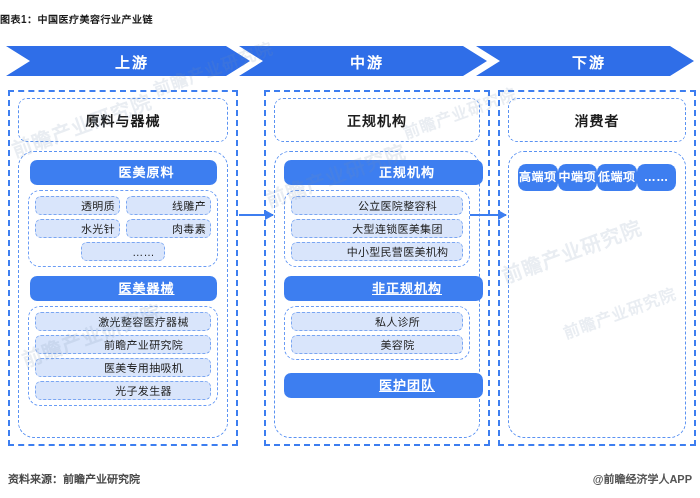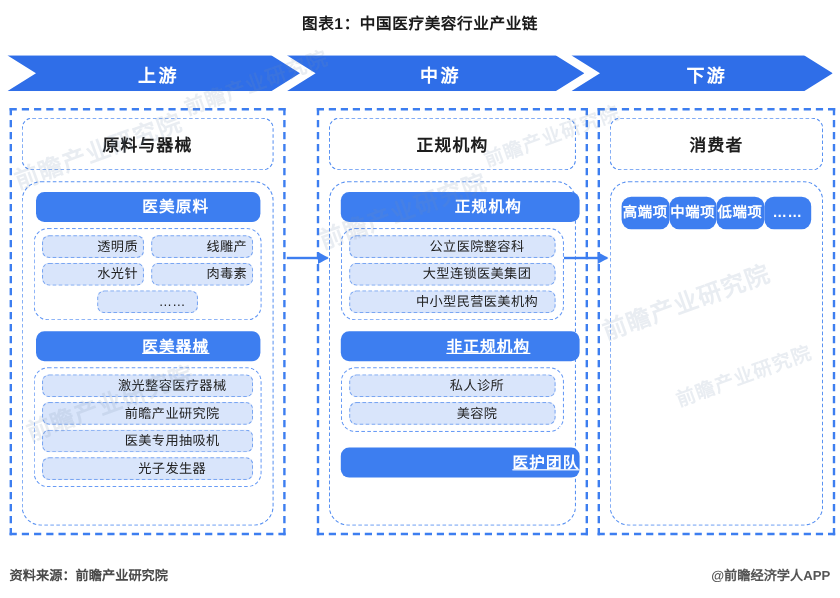--- a/index.html
+++ b/index.html
@@ -12,22 +12,21 @@
     height: 498px;
     background: #ffffff;
     font-family: "Liberation Sans", "DejaVu Sans", sans-serif;
     color: #222;
     position: relative;
     overflow: hidden;
   }
 
   
   .chart-title {
-    text-align: center;
-    font-size: 13px;
+    font-size: 10px;
     font-weight: bold;
     color: #1a1a1a;
     letter-spacing: 0.5px;
     padding-top: 9px;
     height: 22px;
     line-height: 22px;
   }
 
   
   .stage-band {
@@ -294,21 +293,21 @@
         <div class="chip">大型连锁医美集团</div>
         <div class="chip">中小型民营医美机构</div>
       </div>
 
       <div class="pill">非正规机构</div>
       <div class="group">
         <div class="chip">私人诊所</div>
         <div class="chip">美容院</div>
       </div>
 
-      <div class="pill" style="margin-top:13px;text-align:right;">医护团队</div>
+      <div class="pill" style="margin-top:13px;">医护团队</div>
 
     </div>
   </div>
 
   <div class="col col-down">
     <div class="col-head">消费者</div>
     <div class="col-body">
       <div class="blue-card">高端项目消费者</div>
       <div class="blue-card">中端项目消费者</div>
       <div class="blue-card">低端项目消费者</div>

